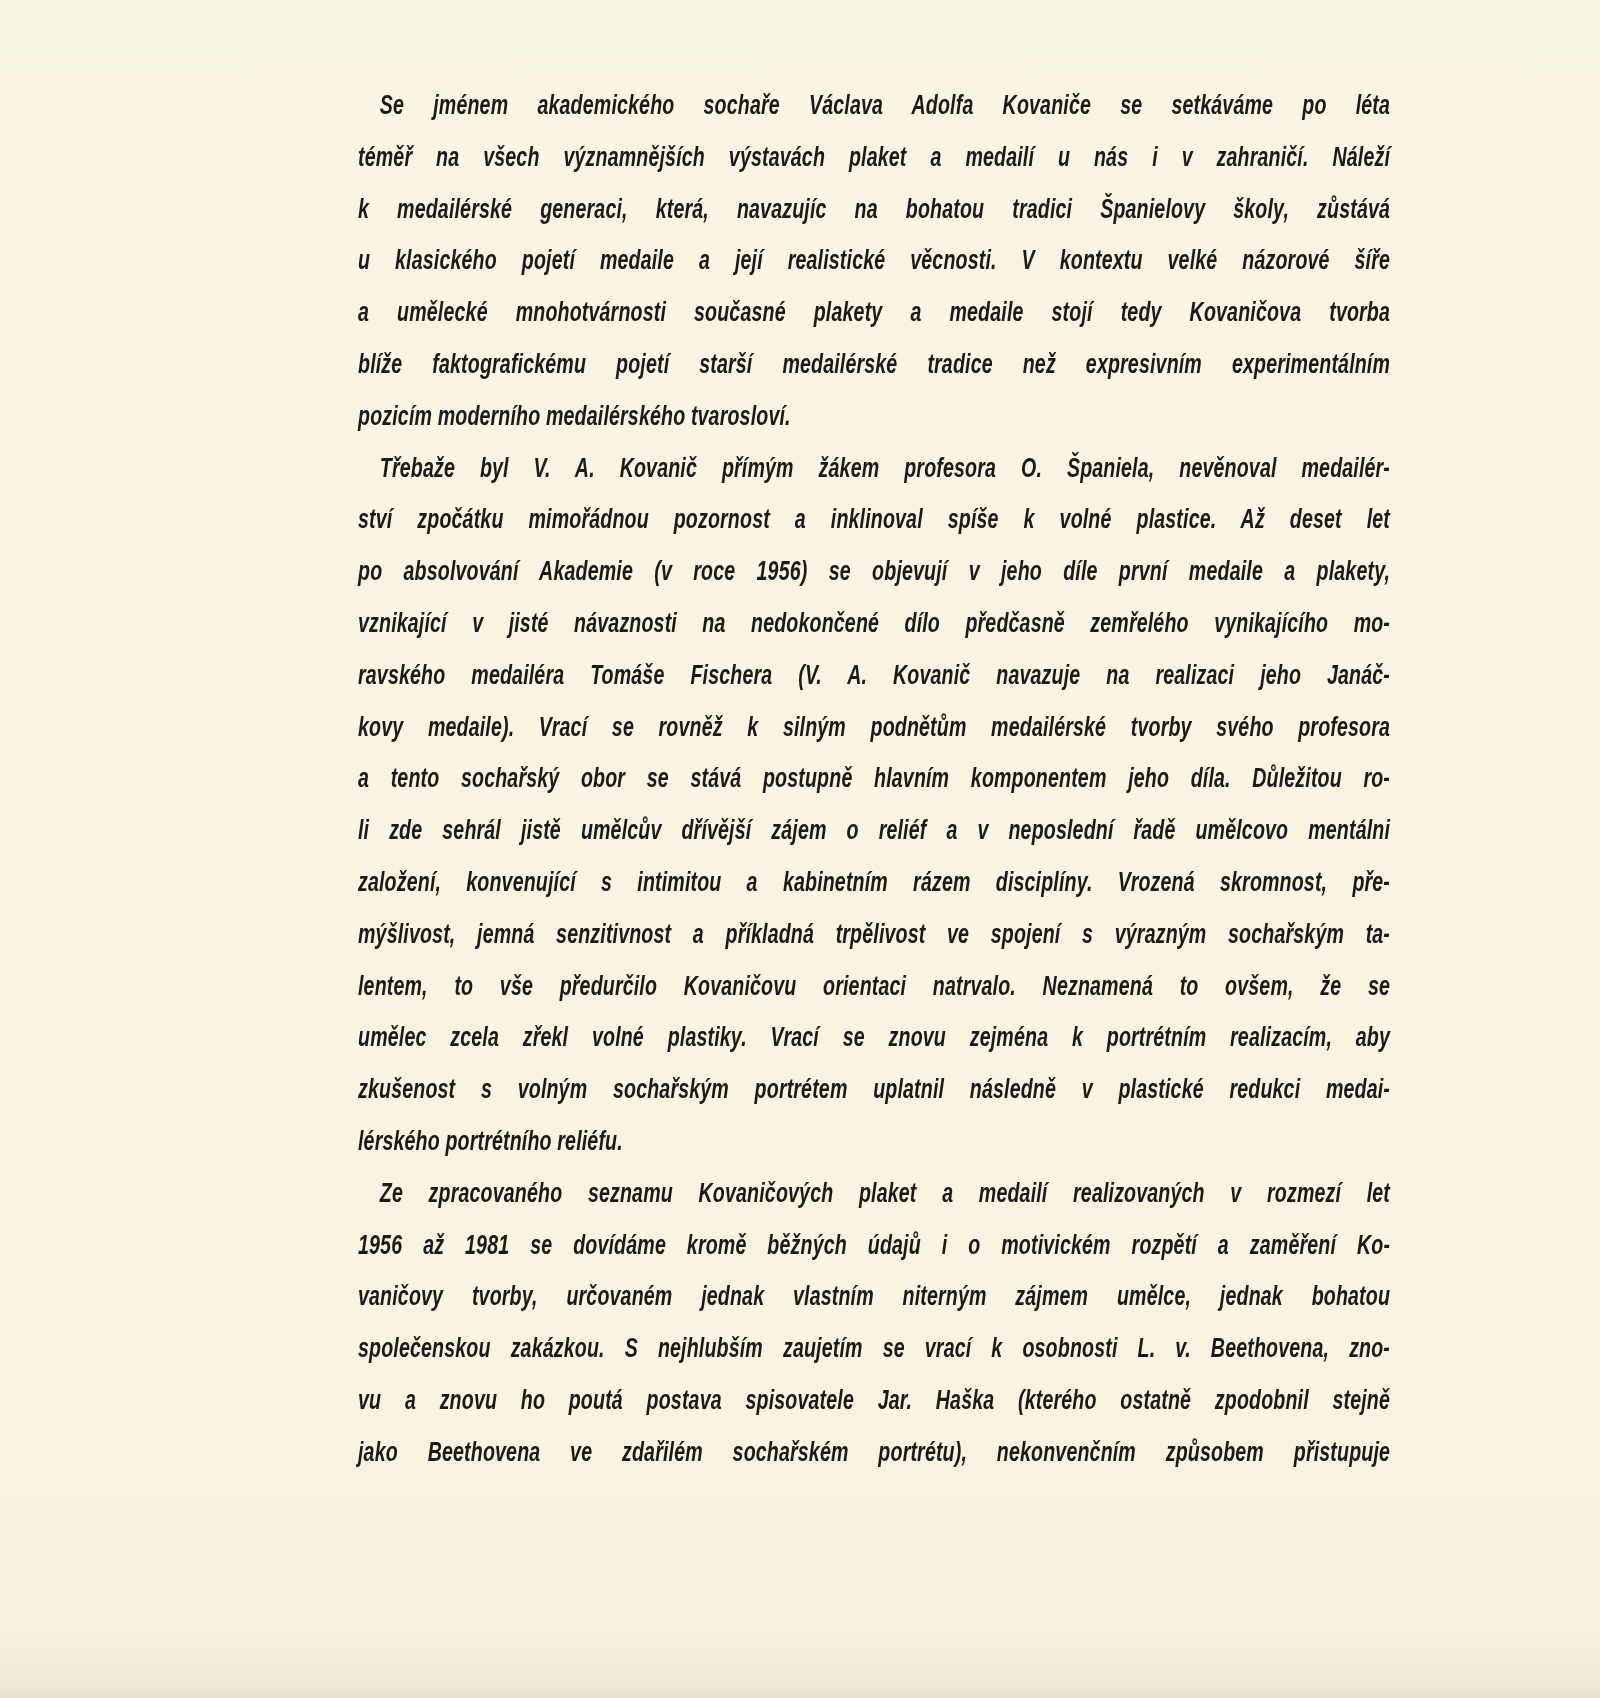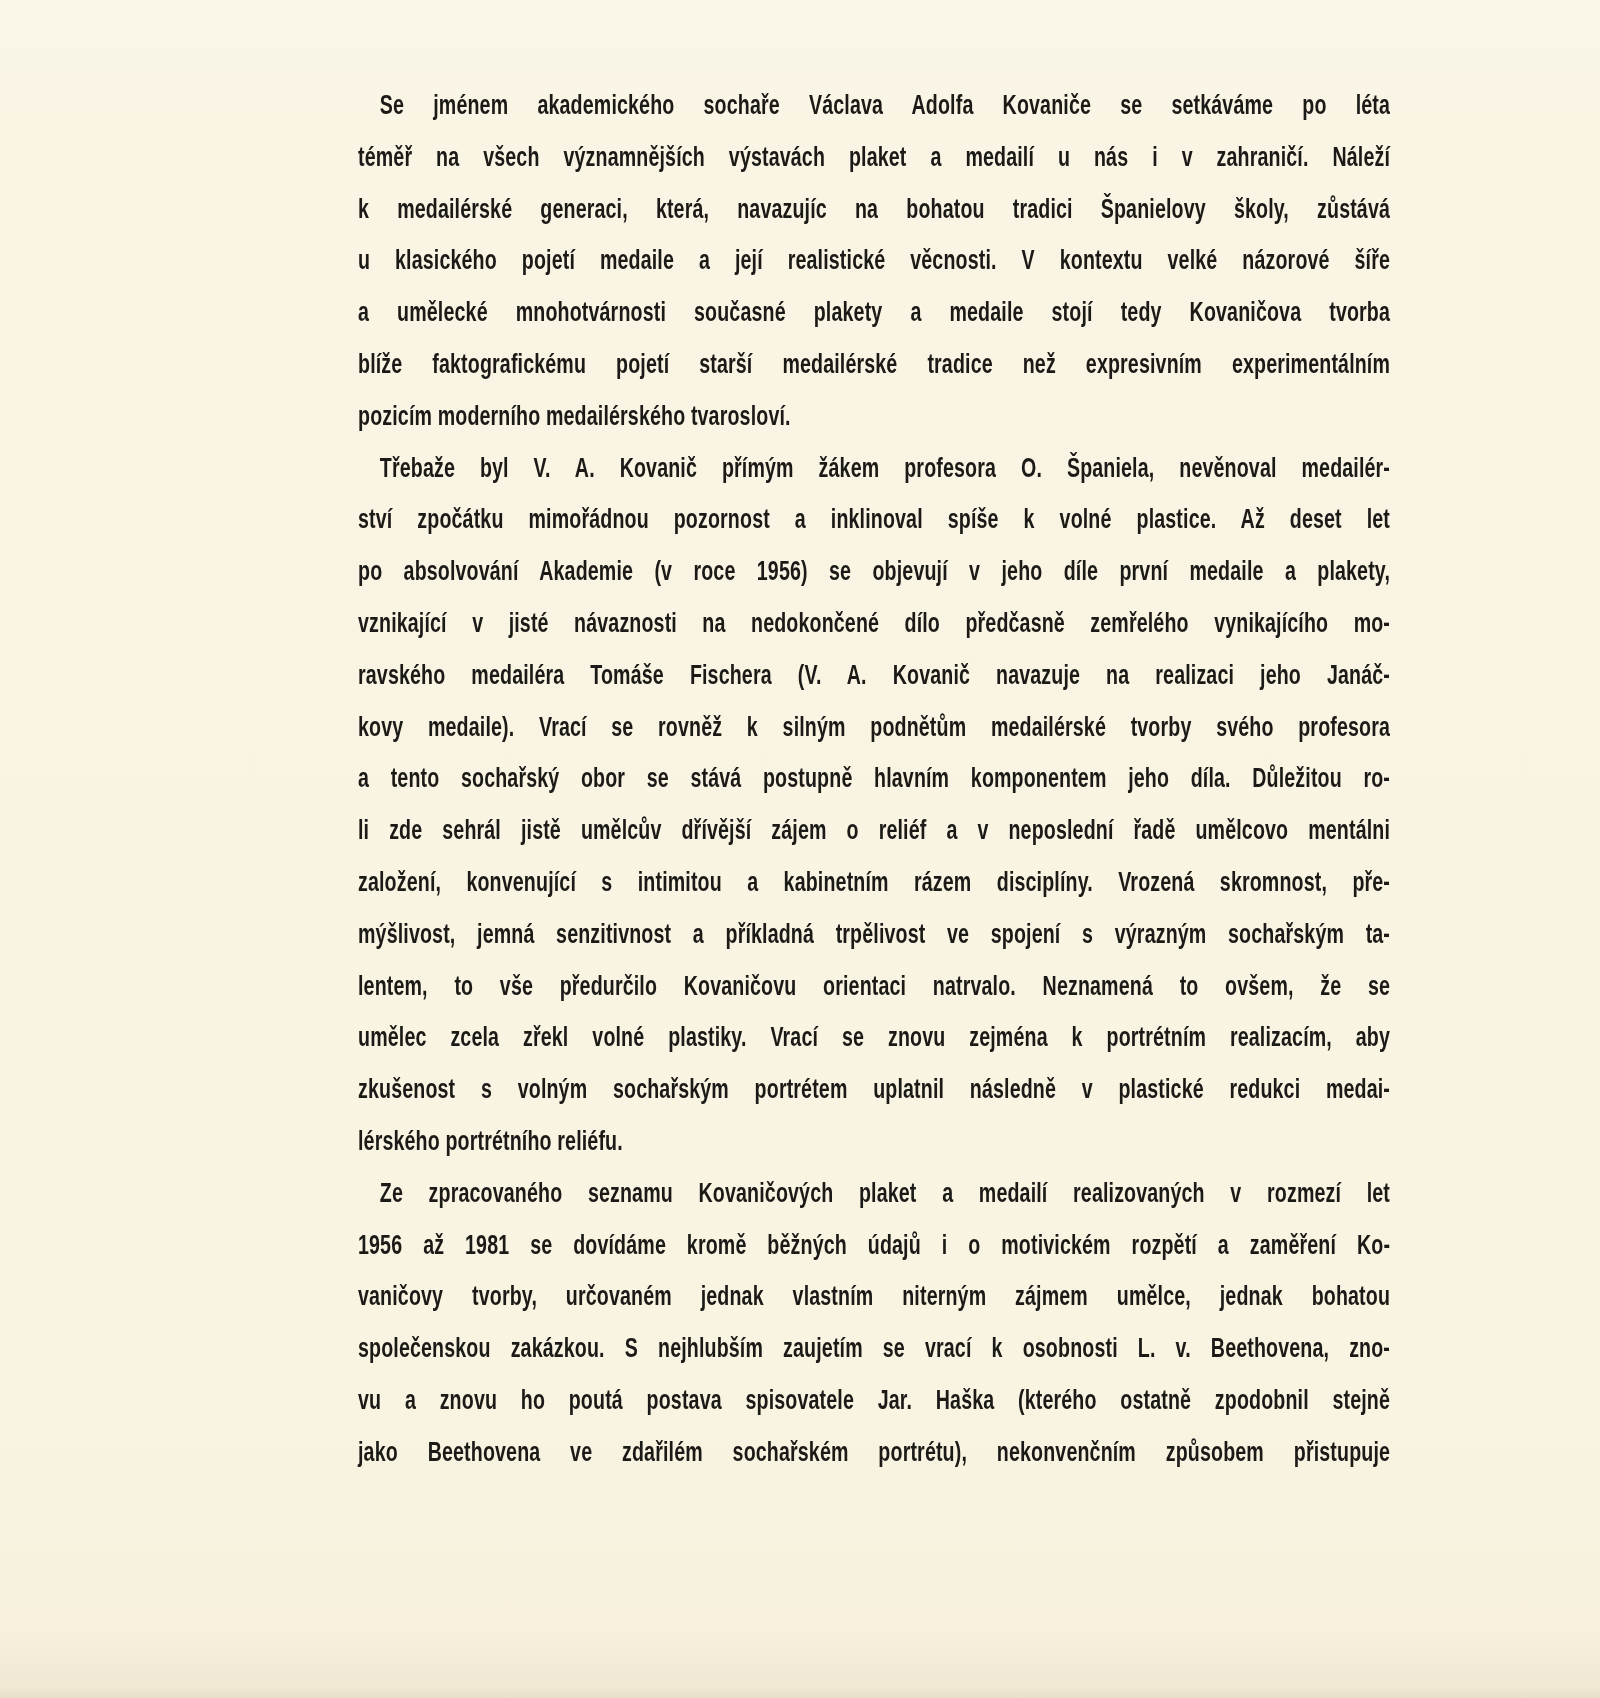--- a/index.html
+++ b/index.html
@@ -16,20 +16,21 @@
   .page {
     position: absolute;
     inset: 0;
     background: linear-gradient(180deg,
       #faf6e8 0%,
       #f9f4e3 10%,
       #f9f4e2 82%,
       #f6f0dd 96%,
       #efe8d3 99.4%,
       #e7dfc9 100%);
+    font-style: italic;
   }
   .text-block {
     position: absolute;
     left: 358px;
     top: 80px;
     width: 1420px;
     transform: scaleX(0.7268);
     transform-origin: 0 0;
     font-family: "Liberation Sans", "DejaVu Sans", sans-serif;
     font-weight: 700;

